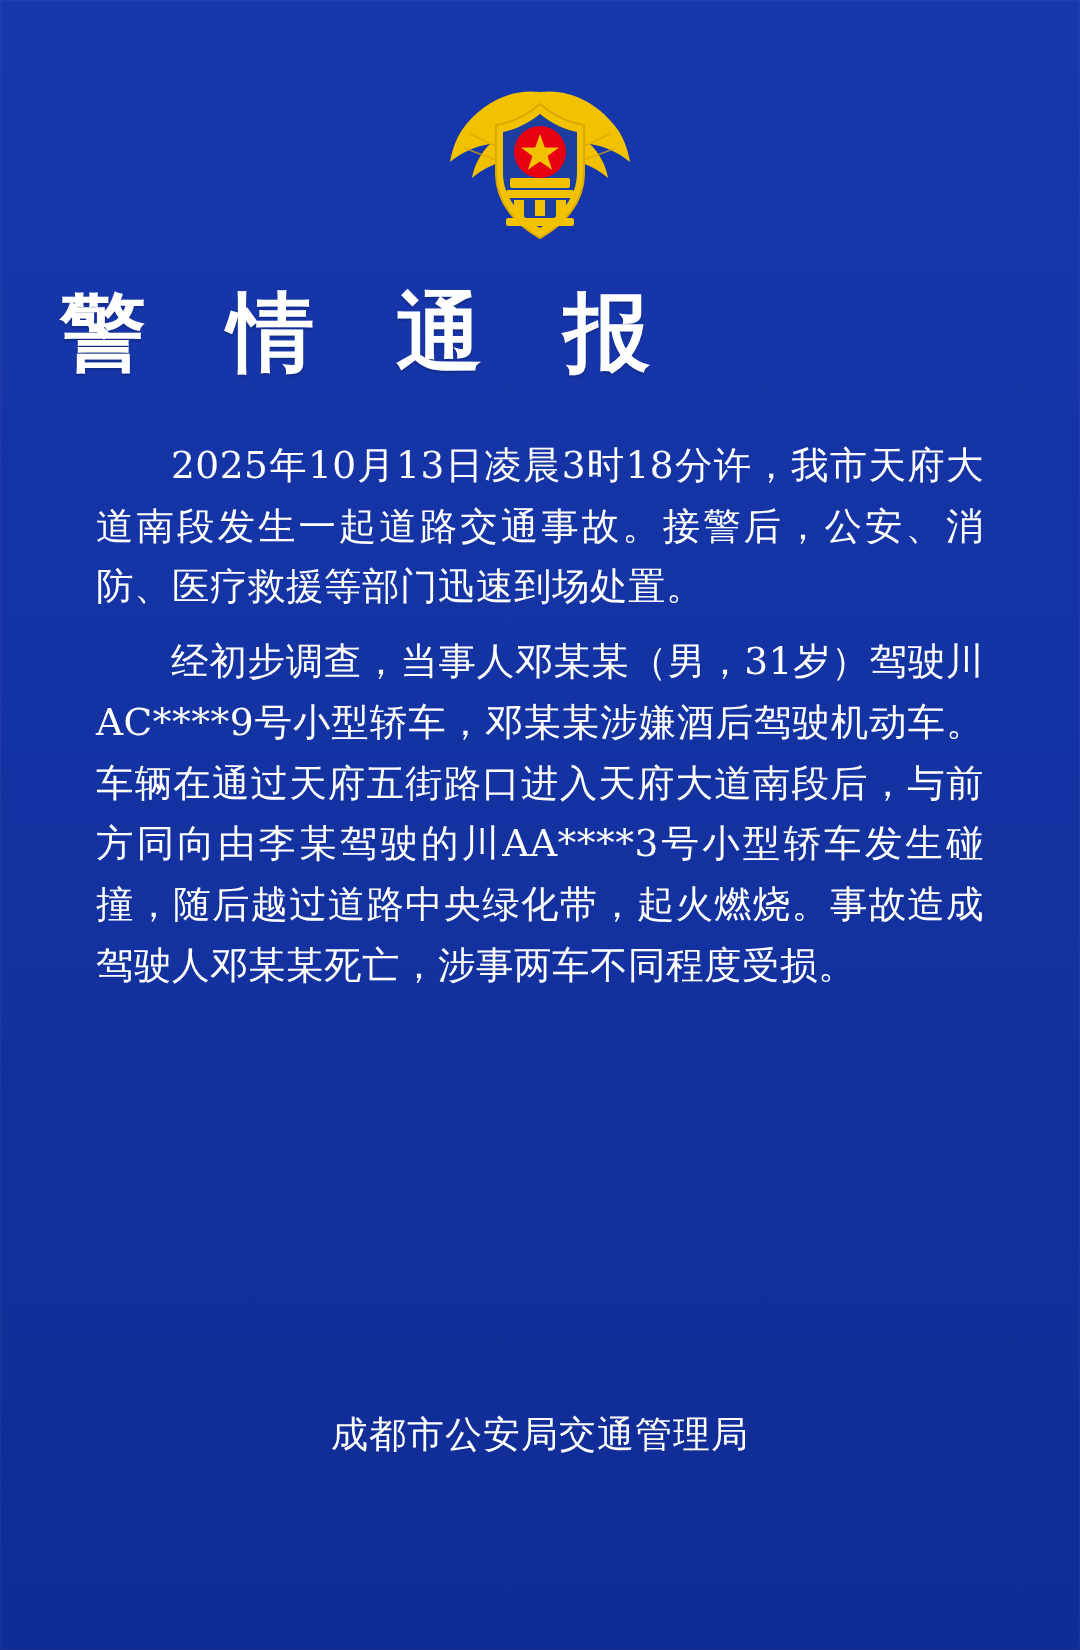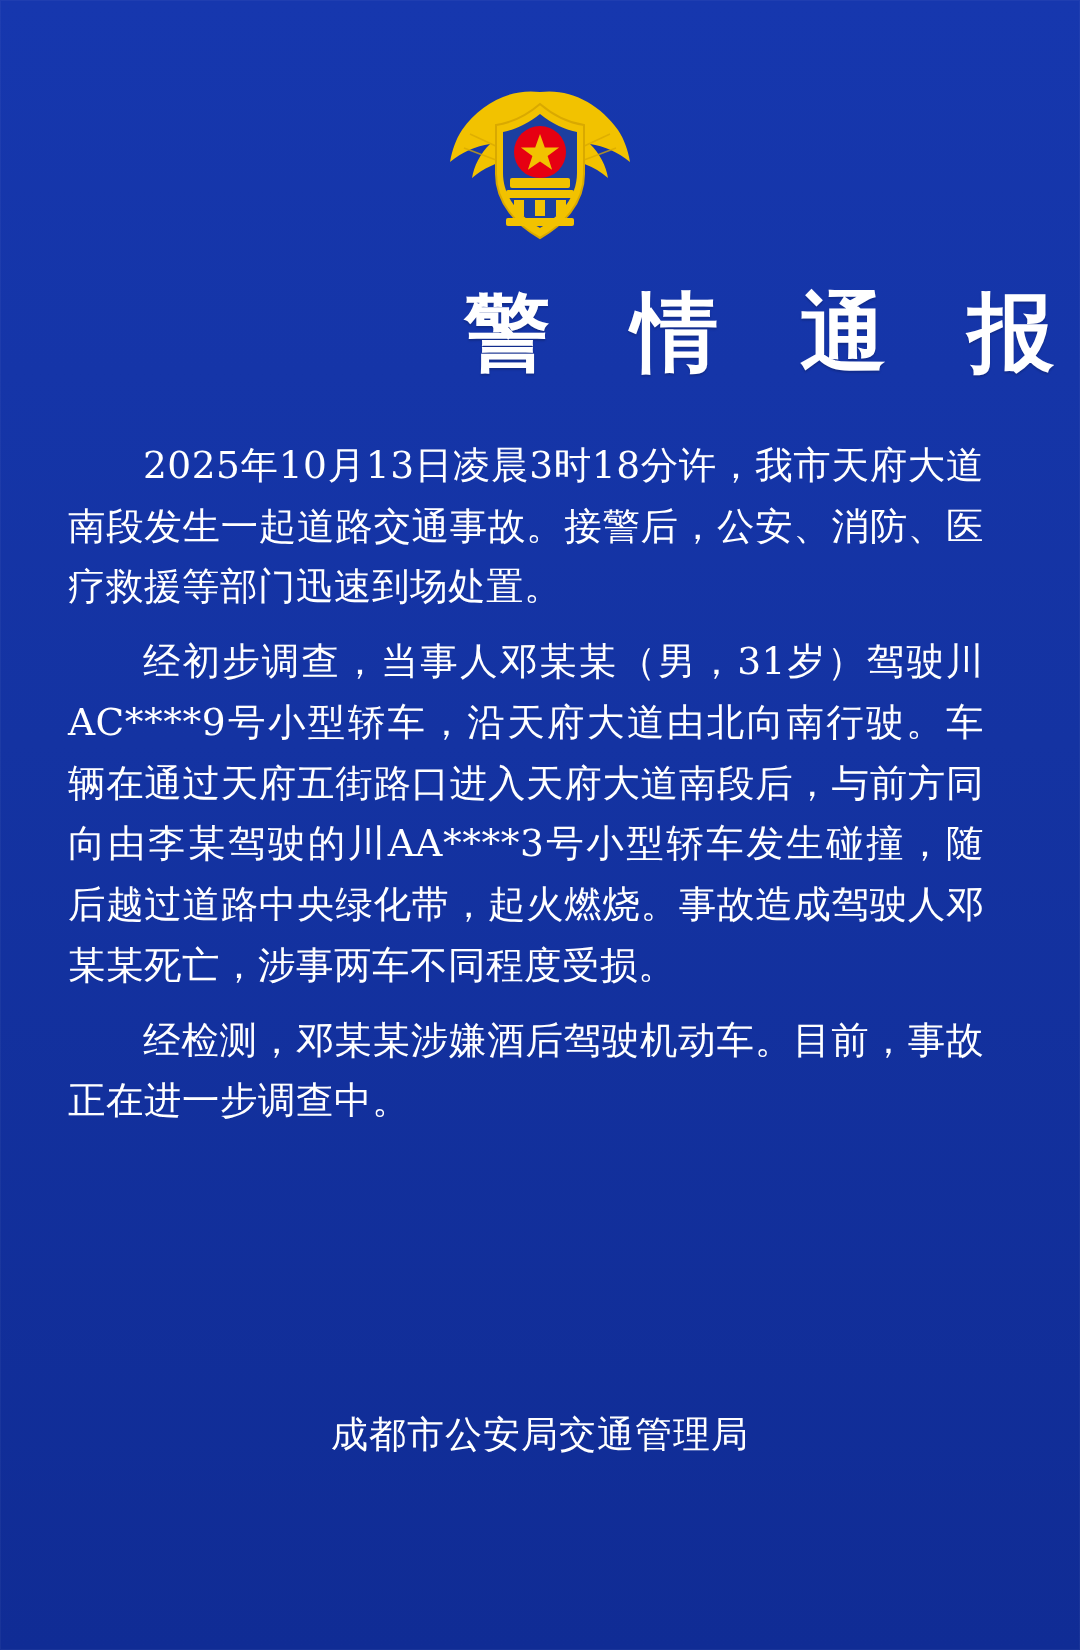--- a/index.html
+++ b/index.html
@@ -39,33 +39,34 @@
   }
   .emblem {
     width: 200px;
     height: 175px;
     position: relative;
   }
   .emblem svg { display: block; }
 
   .title {
     margin-top: 34px;
-    text-align: right;
+    text-align: left;
     font-size: 86px;
     line-height: 1.05;
     font-weight: 700;
     letter-spacing: 26px;
     text-indent: 26px;
     font-family: "DejaVu Serif", "Liberation Serif", serif;
     color: #ffffff;
     text-shadow: 0 2px 2px rgba(0,0,0,0.18);
+    padding-left: 34px;
   }
 
   .body-text {
-    margin: 38px 96px 0 68px;
+    margin: 38px 96px 0 96px;
   }
   .para {
     font-size: 37.5px;
     line-height: 1.62;
     letter-spacing: 0.5px;
     text-align: justify;
     text-justify: inter-ideograph;
     text-indent: 2em;
     margin: 0 0 14px 0;
     color: #ffffff;
@@ -130,21 +131,20 @@
           <rect x="66" y="140" width="68" height="8" rx="2"></rect>
         </g>
       </svg>
     </div>
   </div>
 
   <h1 class="title">警 情 通 报</h1>
 
   <div class="body-text">
     <p class="para">2025年10月13日凌晨3时18分许，我市天府大道南段发生一起道路交通事故。接警后，公安、消防、医疗救援等部门迅速到场处置。</p>
-    <p class="para">经初步调查，当事人邓某某（男，31岁）驾驶川AC****9号小型轿车，沿天府大道由北向南行驶。车辆在通过天府五街路口进入天府大道南段后，与前方同向由李某驾驶的川AA****3号小型轿车发生碰撞，随后越过道路中央绿化带，起火燃烧。事故造成驾驶人邓某某死亡，涉事两车不同程度受损。</p>
-    <p class="para">经检测，邓某某涉嫌酒后驾驶机动车。目前，事故正在进一步调查中。</p>
+    <p class="para">经初步调查，当事人邓某某（男，31岁）驾驶川AC****9号小型轿车，邓某某涉嫌酒后驾驶机动车。车辆在通过天府五街路口进入天府大道南段后，与前方同向由李某驾驶的川AA****3号小型轿车发生碰撞，随后越过道路中央绿化带，起火燃烧。事故造成驾驶人邓某某死亡，涉事两车不同程度受损。</p>
   </div>
 
   <div class="signature">
     <div class="sign-org">成都市公安局交通管理局</div>
   </div>
 
 </div>
 
 </body></html>

